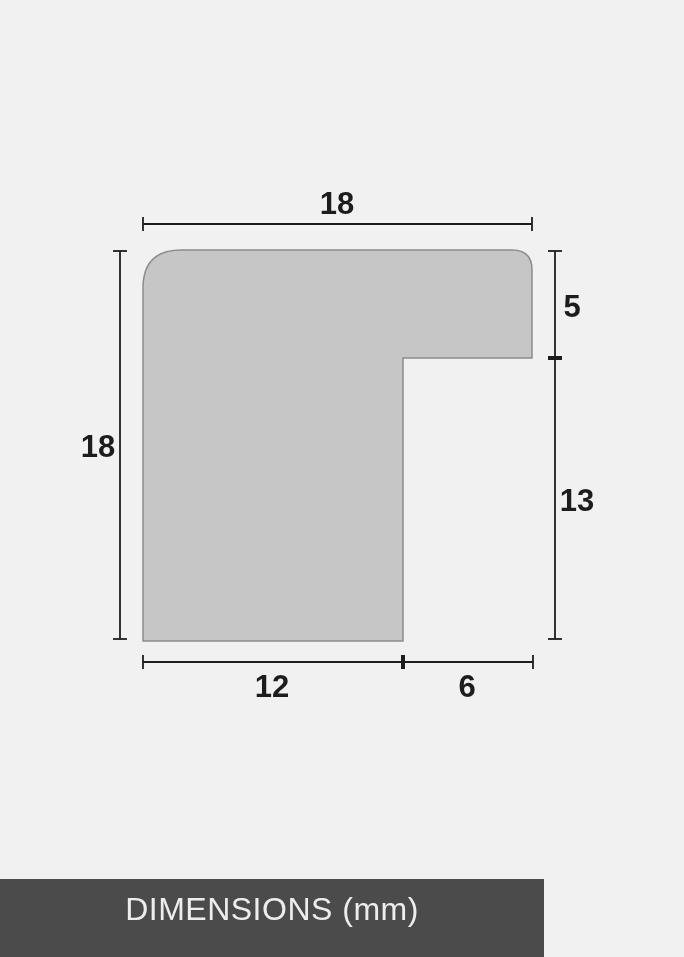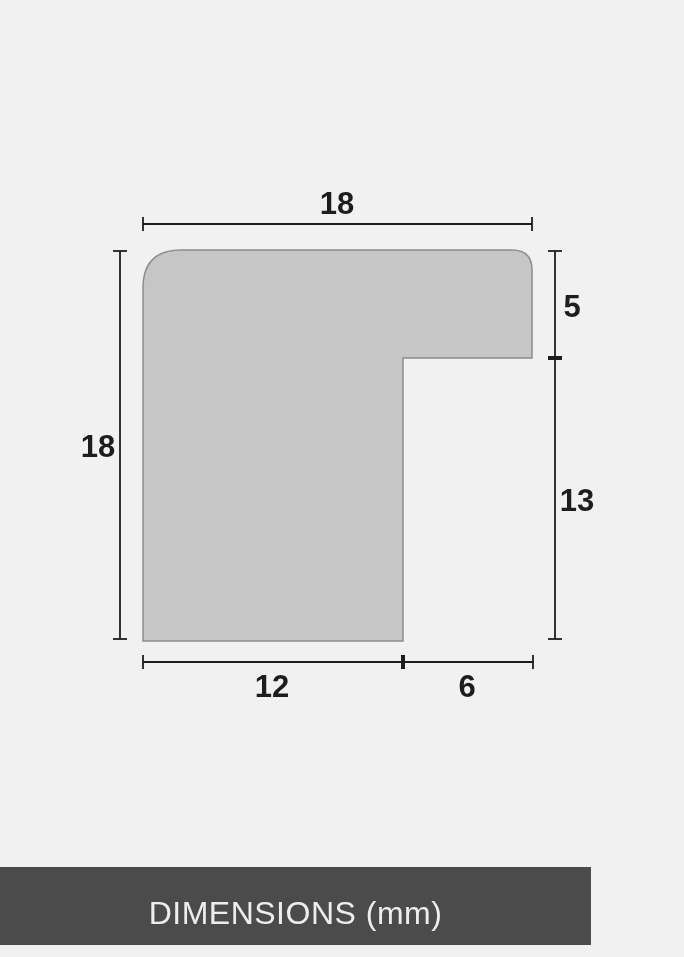--- a/index.html
+++ b/index.html
@@ -44,25 +44,24 @@
   }
   .dim-label {
     fill: var(--dim-line);
     font-family: "Liberation Sans", sans-serif;
     font-size: 31px;
     font-weight: 700;
     text-anchor: middle;
   }
   .footer-bar {
     position: absolute;
-    left: 0; bottom: 12px;
-    width: 591px; height: 78px;
+    left: 0; bottom: 0;
+    width: 544px; height: 78px;
     background: var(--footer-bg);
     display: flex;
-    align-items: center;
     justify-content: center;
     padding-top: 14px;
   }
   .footer-title {
     color: var(--footer-text);
     font-size: 32px;
     font-weight: 400;
     letter-spacing: 0.5px;
     line-height: 1;
   }

